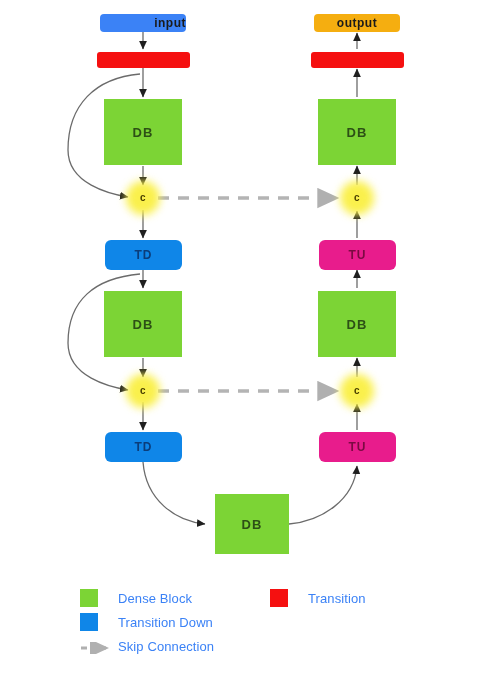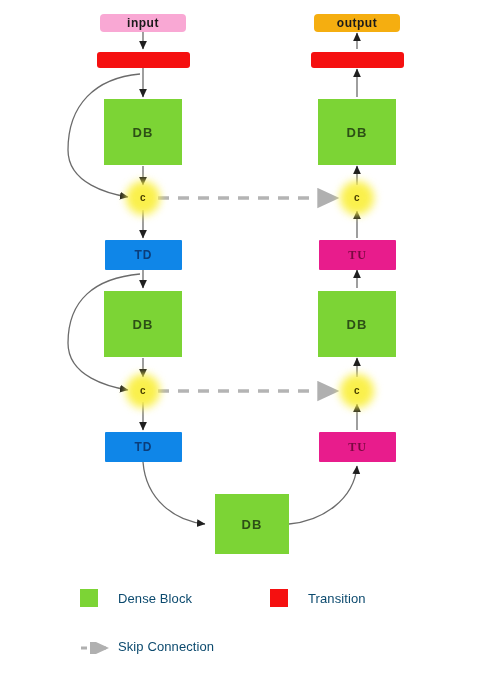--- a/index.html
+++ b/index.html
@@ -51,29 +51,29 @@
     border-radius: 0;
   }
   .dense-block .node-label {
     font-size: 13px;
     color: #2d5016;
     font-weight: 600;
     letter-spacing: 1px;
   }
   
   .trans-block {
-    border-radius: 1px;
+    border-radius: 6px;
   }
   .trans-block .node-label {
     font-size: 12px;
     font-weight: 600;
     letter-spacing: 1px;
   }
   .trans-down .node-label { color: #0b3d7a; }
-  .trans-up   .node-label { color: #7a0a41; font-family: Liberation Serif, serif; }
+  .trans-up   .node-label { color: #7a0a41; }
 
   
   .concat-node {
     position: absolute;
     width: 22px;
     height: 22px;
     border-radius: 50%;
     display: flex;
     align-items: center;
     justify-content: center;
@@ -125,21 +125,21 @@
     height: 18px;
   }
   .swatch.circle { border-radius: 50%; }
   .swatch-dash {
     width: 34px;
     height: 12px;
     position: relative;
   }
   .legend-text {
     font-size: 13px;
-    color: #0c4a6e;
+    color: #3b82f6;
     white-space: nowrap;
     letter-spacing: 0.1px;
   }
 </style>
 </head>
 <body>
 
 <svg id="diagram-canvas" viewBox="0 0 500 684" width="500" height="684" aria-hidden="true">
   <defs>
     <marker id="ah" markerWidth="8" markerHeight="8" refX="6.2" refY="3" orient="auto">
@@ -175,21 +175,21 @@
     <line x1="357" y1="97" x2="357" y2="69" marker-end="url(#ah)"></line>
     <line x1="357" y1="49" x2="357" y2="33" marker-end="url(#ah)"></line>
   </g>
 
   <g stroke="#b4b4b4" stroke-width="3.4" fill="none" stroke-dasharray="11 9" stroke-linecap="butt">
     <line x1="158" y1="198" x2="336" y2="198" marker-end="url(#ah-skip)"></line>
     <line x1="158" y1="391" x2="336" y2="391" marker-end="url(#ah-skip)"></line>
   </g>
 </svg>
 
-<div class="node io-pill" style="left:100px; top:14px; width:86px; height:18px; background:#f9a8d4;">
+<div class="node io-pill" style="left:100px; top:14px; width:86px; height:18px; background:#3b82f6;justify-content:flex-end;">
   <span class="node-label">input</span>
 </div>
 
 <div class="node conv-bar" style="left:97px; top:52px; width:93px; height:16px; background:#F51010;">
   <span class="node-label"></span>
 </div>
 
 <div class="node dense-block" style="left:104px; top:99px; width:78px; height:66px; background:#7CD435;">
   <span class="node-label">DB</span>
 </div>
@@ -265,20 +265,26 @@
     </div>
     <div class="legend-cell right">
       <span class="swatch-wrap">
         <span class="swatch" style="background:#F51010;"></span>
       </span>
       <span class="legend-text">Transition</span>
     </div>
   </div>
 
   <div class="legend-row">
+    <div class="legend-cell">
+      <span class="swatch-wrap">
+        <span class="swatch" style="background:#0F86E8;"></span>
+      </span>
+      <span class="legend-text">Transition Down</span>
+    </div>
   </div>
 
   <div class="legend-row">
     <div class="legend-cell">
       <span class="swatch-wrap">
         <span class="swatch-dash">
           <svg width="34" height="12" viewBox="0 0 34 12" aria-hidden="true">
             <defs>
               <marker id="lg-ah" markerWidth="8" markerHeight="8" refX="5.5" refY="3" orient="auto">
                 <path d="M0,0 L6.5,3 L0,6 Z" fill="#b0b0b0"></path>

